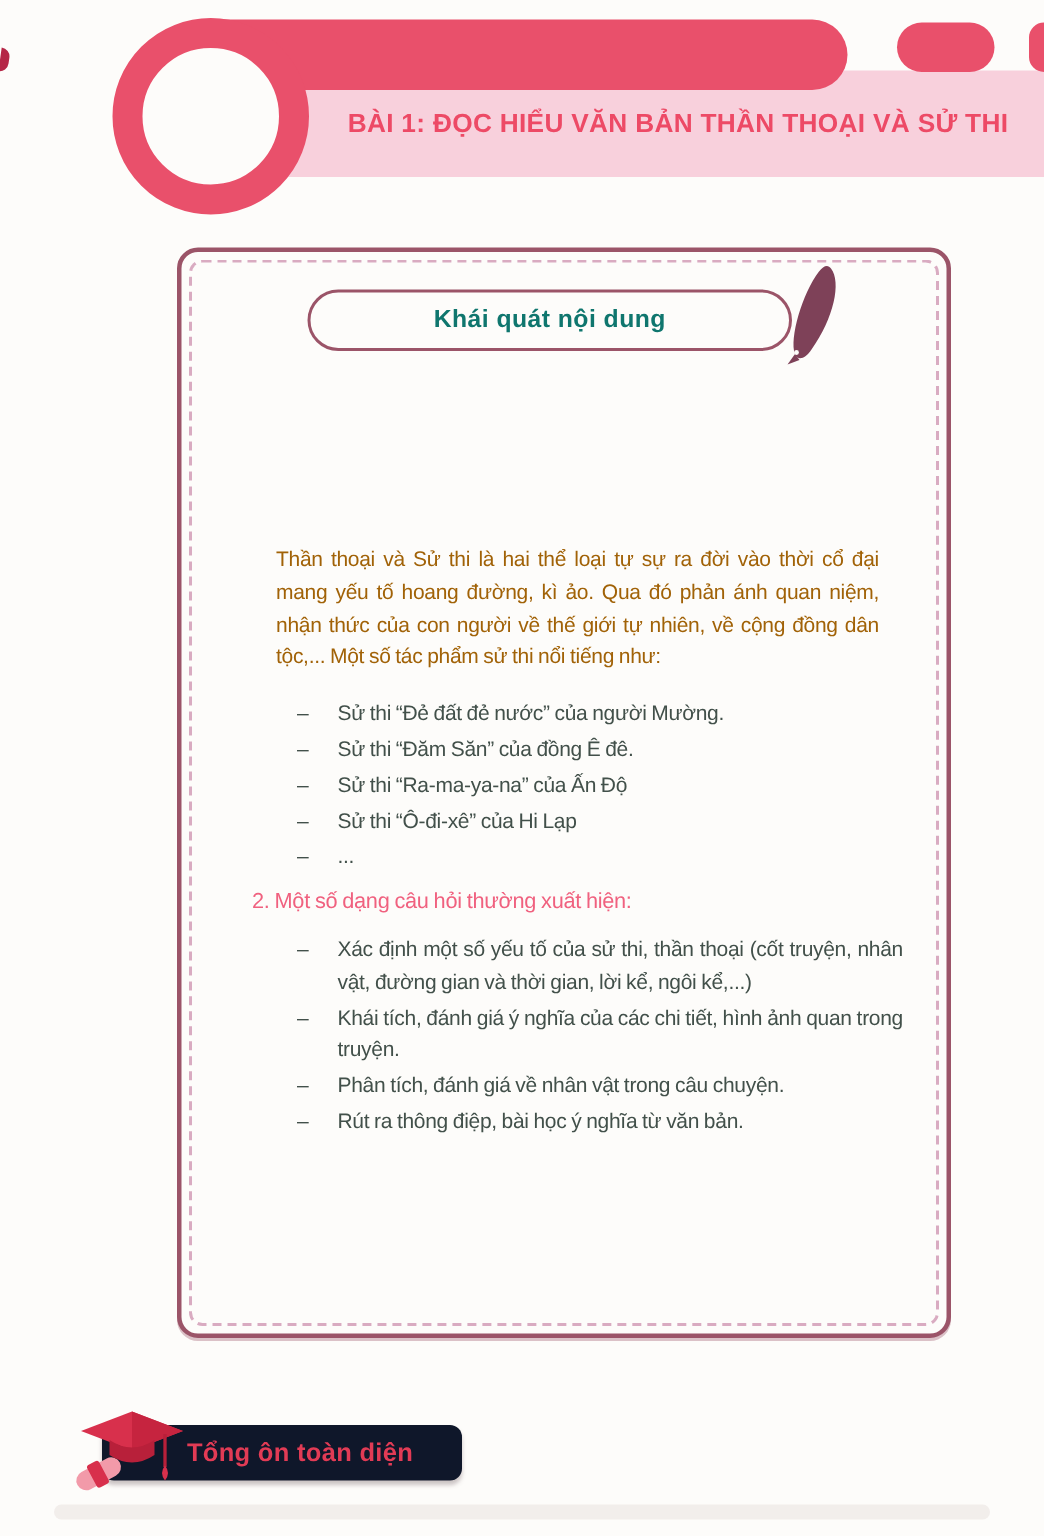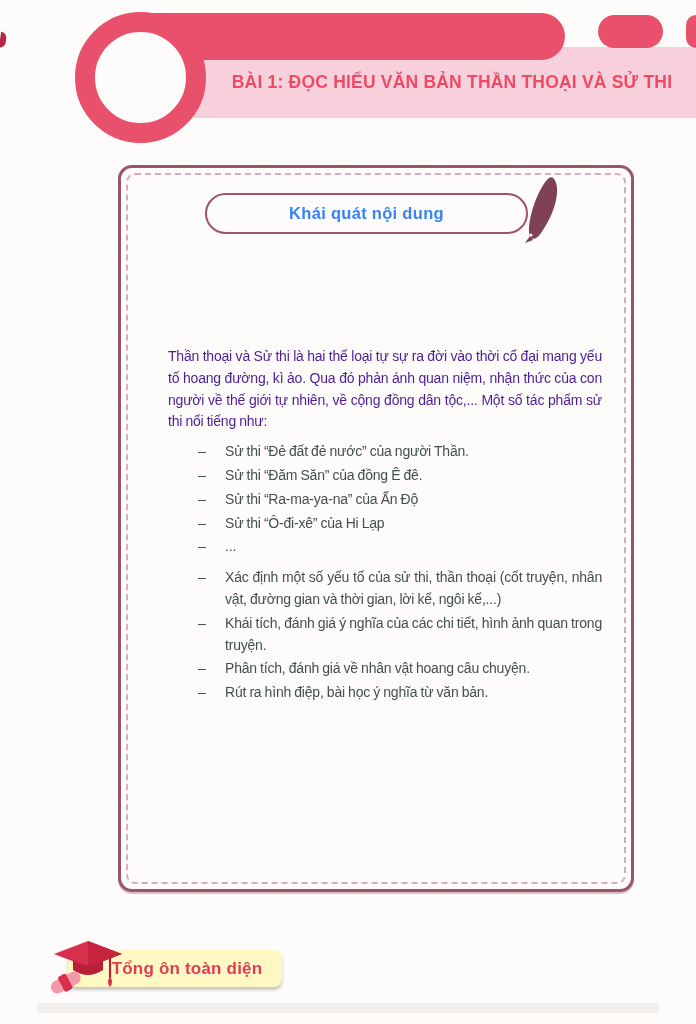--- a/index.html
+++ b/index.html
@@ -26,35 +26,35 @@
     background:#e9506b;border-radius:17px 0 0 17px;}
   
   .content-box{position:absolute;left:118px;top:165px;width:516px;height:727px;
     border:3px solid #9b5468;border-radius:14px;box-sizing:border-box;
     box-shadow:0 2px 0 rgba(155,84,104,.35);background:#fdfcfa;}
   .dashed-inner{position:absolute;inset:5px;border:2px dashed #d9abc1;
     border-radius:9px;pointer-events:none;}
   .title-pill{position:absolute;left:84px;top:25px;width:323px;height:41px;
     border:2px solid #9b5468;border-radius:22px;background:#fdfcfa;
     display:flex;align-items:center;justify-content:center;box-sizing:border-box;}
-  .title-pill span{color:#3b82f6;font-size:16.5px;font-weight:bold;letter-spacing:.3px;}
+  .title-pill span{color:#0f766e;font-size:16.5px;font-weight:bold;letter-spacing:.3px;}
   .pen-icon{position:absolute;left:385px;top:8px;width:58px;height:68px;}
   .box-content{position:absolute;left:0;top:0;width:100%;box-sizing:border-box;
     padding:178px 29px 0 47px;
     font-size:14px;line-height:21.8px;letter-spacing:-.2px;word-spacing:-.5px;}
-  .intro{margin:0;color:#4c1d95;text-align:justify;}
+  .intro{margin:16px;color:#a16207;text-align:justify;}
   .list{margin:8px 0 0 30px;padding:0;color:#42504a;}
   .list .row{display:flex;margin-bottom:2px;}
   .dash{flex:0 0 27px;}
   .item-text{flex:1;text-align:justify;}
   .section-heading{margin:9px 0 0 0;color:#f0617f;font-size:14.5px;}
   .questions{margin-top:9px;}
   
-  .footer-badge{position:absolute;left:68px;top:950px;width:214px;height:37px;
-    background:#fef9c3;border-radius:8px;box-shadow:0 3px 3px rgba(110,90,95,.35);
+  .footer-badge{position:absolute;left:68px;top:950px;width:240px;height:37px;
+    background:#0f172a;border-radius:8px;box-shadow:0 3px 3px rgba(110,90,95,.35);
     display:flex;align-items:center;justify-content:center;
     padding-left:24px;box-sizing:border-box;}
   .footer-badge span{color:#e23b55;font-size:17px;font-weight:bold;letter-spacing:.2px;}
   .cap-icon{position:absolute;left:48px;top:939px;width:80px;height:60px;}
   .bottom-strip{position:absolute;left:36px;right:36px;top:1003px;height:10px;
     background:rgba(216,200,198,.28);border-radius:5px;}
 </style>
 </head>
 <body>
 
@@ -81,57 +81,58 @@
       <path d="M24 60 L19 67 L27 64 Z" fill="#7e4158"></path>
       <circle cx="25" cy="59" r="1.6" fill="#fdfcfa"></circle>
     </svg>
 
     <div class="box-content">
       <p class="intro">Thần thoại và Sử thi là hai thể loại tự sự ra đời vào thời cổ đại mang yếu tố hoang đường, kì ảo. Qua đó phản ánh quan niệm, nhận thức của con người về thế giới tự nhiên, về cộng đồng dân tộc,... Một số tác phẩm sử thi nổi tiếng như:</p>
 
       <div class="list">
         <div class="row">
           <span class="dash">–</span>
-          <span class="item-text">Sử thi “Đẻ đất đẻ nước” của người Thần.</span>
+          <span class="item-text">Sử thi “Đẻ đất đẻ nước” của người Mường.</span>
         </div>
         <div class="row">
           <span class="dash">–</span>
           <span class="item-text">Sử thi “Đăm Săn” của đồng Ê đê.</span>
         </div>
         <div class="row">
           <span class="dash">–</span>
           <span class="item-text">Sử thi “Ra-ma-ya-na” của Ấn Độ</span>
         </div>
         <div class="row">
           <span class="dash">–</span>
           <span class="item-text">Sử thi “Ô-đi-xê” của Hi Lạp</span>
         </div>
         <div class="row">
           <span class="dash">–</span>
           <span class="item-text">...</span>
         </div>
       </div>
 
+      <p class="section-heading">2. Một số dạng câu hỏi thường xuất hiện:</p>
 
       <div class="list questions">
         <div class="row">
           <span class="dash">–</span>
           <span class="item-text">Xác định một số yếu tố của sử thi, thần thoại (cốt truyện, nhân vật, đường gian và thời gian, lời kể, ngôi kể,...)</span>
         </div>
         <div class="row">
           <span class="dash">–</span>
           <span class="item-text">Khái tích, đánh giá ý nghĩa của các chi tiết, hình ảnh quan trong truyện.</span>
         </div>
         <div class="row">
           <span class="dash">–</span>
-          <span class="item-text">Phân tích, đánh giá về nhân vật hoang câu chuyện.</span>
+          <span class="item-text">Phân tích, đánh giá về nhân vật trong câu chuyện.</span>
         </div>
         <div class="row">
           <span class="dash">–</span>
-          <span class="item-text">Rút ra hình điệp, bài học ý nghĩa từ văn bản.</span>
+          <span class="item-text">Rút ra thông điệp, bài học ý nghĩa từ văn bản.</span>
         </div>
       </div>
     </div>
   </section>
 
   <div class="footer-badge">
     <span>Tổng ôn toàn diện</span>
   </div>
   <svg class="cap-icon" viewBox="0 0 80 60">
     <g transform="rotate(-28 18 44)">

